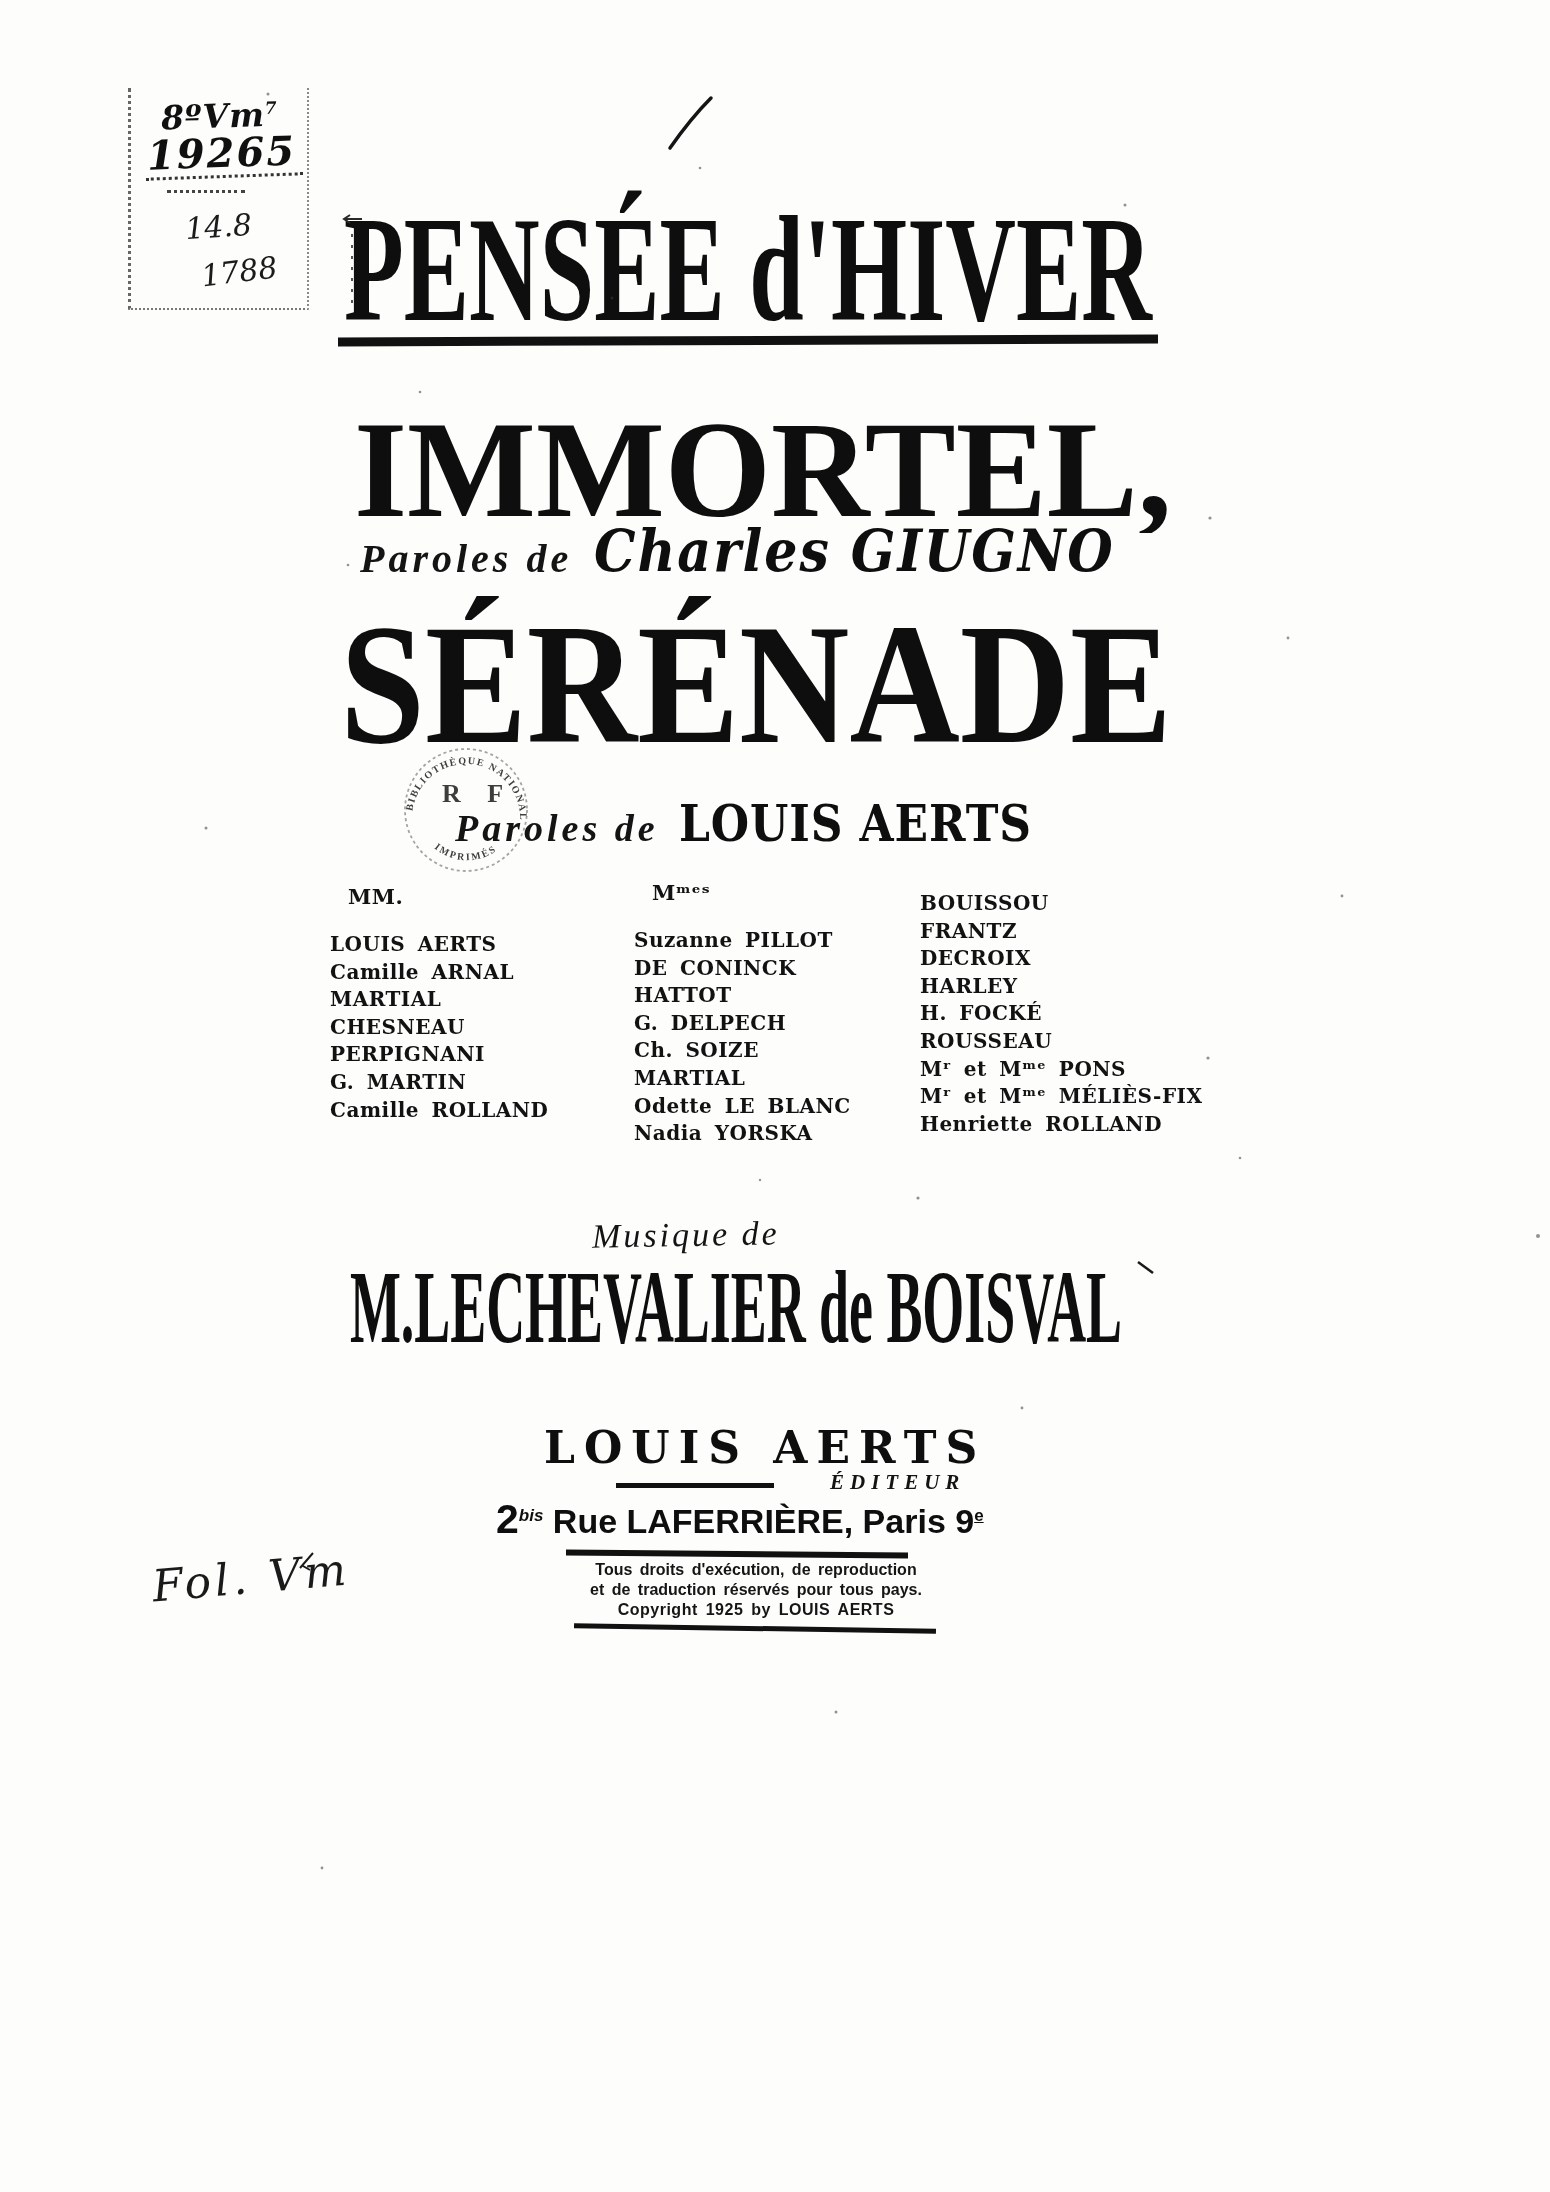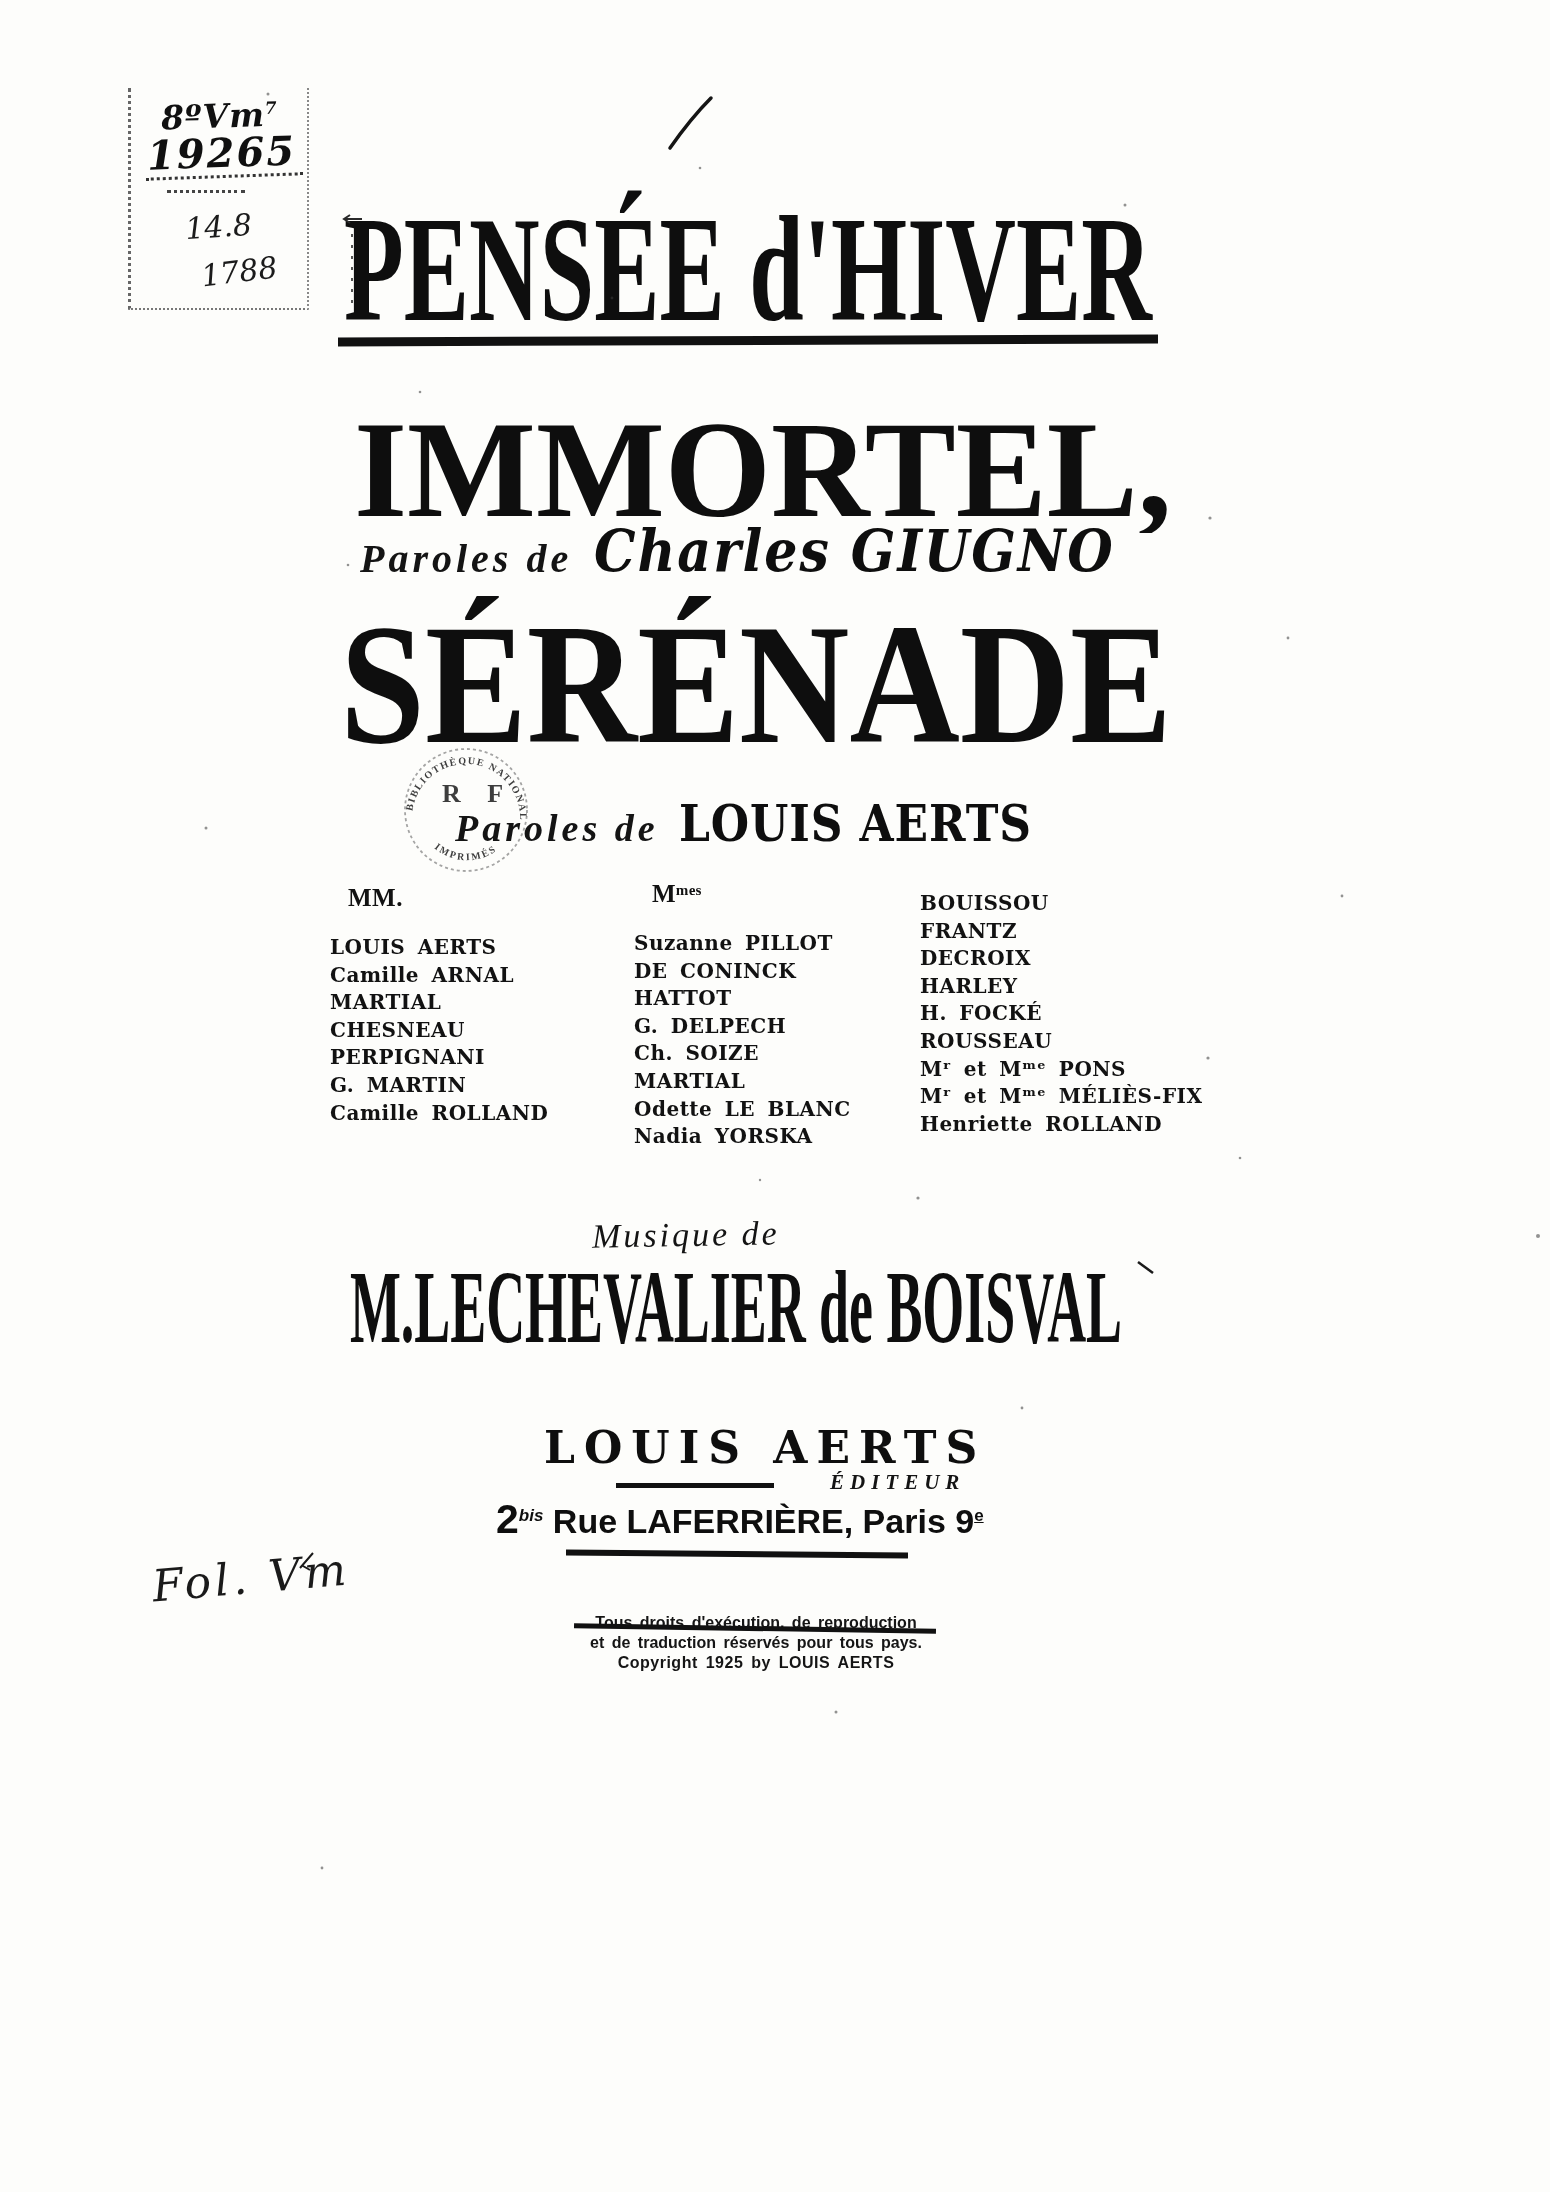--- a/index.html
+++ b/index.html
@@ -72,21 +72,21 @@
   .credit1 .prefix{font-size:40px;}
   .credit1 .name{font-style:italic;font-size:55px;letter-spacing:2px;transform:scale(.95,1.05);transform-origin:left bottom;}
   .credit2 .prefix{font-size:38px;}
   .credit2 .name{font-size:50px;letter-spacing:1px;transform:scale(.88,1);transform-origin:left bottom;}
 
   
   .col{
     font-family:"DejaVu Serif",serif;font-weight:bold;
     font-size:20px;color:#121212;letter-spacing:.5px;word-spacing:5px;
   }
-  .col .hdr{font-size:25px;margin:0 0 22px 18px;font-family:Liberation Serif, serif;}
+  .col .hdr{font-size:21px;margin:0 0 22px 18px;}
   .col .nm{display:block;line-height:27.6px;white-space:nowrap;}
 
   
   .musique-de{
     font-style:italic;font-size:34px;letter-spacing:3px;
     font-family:"Liberation Serif",serif;color:#141414;
     transform:rotate(-1deg);
   }
 
   
@@ -213,21 +213,21 @@
 
   <div class="abs pub-name" style="left:544px;top:1422px;">LOUIS AERTS</div>
   <div class="abs rule" style="left:616px;top:1483px;width:158px;height:5px;"></div>
   <div class="abs editeur" style="left:790px;top:1470px;margin-left:40px;">ÉDITEUR</div>
 
   <div class="abs address" style="left:496px;top:1496px;">
     <span class="num">2</span><sup>bis</sup><span> Rue LAFERRIÈRE, Paris 9</span><sup class="floor">e</sup>
   </div>
   <div class="abs rule" style="left:566px;top:1551px;width:342px;height:6px;transform:rotate(.5deg);"></div>
 
-  <div class="abs rights" style="left:560px;top:1613px;">
+  <div class="abs rights" style="left:560px;top:1560px;">
     <div>Tous droits d'exécution, de reproduction</div>
     <div>et de traduction réservés pour tous pays.</div>
     <div class="l3">Copyright 1925 by LOUIS AERTS</div>
   </div>
   <div class="abs rule" style="left:574px;top:1626px;width:362px;height:5px;transform:rotate(.9deg);"></div>
 
   <div class="abs fol" style="left:152px;top:1552px;">Fol. Vm</div>
 
   <svg class="abs" style="left:0;top:0;z-index:3;pointer-events:none;" width="1550" height="2192" viewBox="0 0 1550 2192">
 

